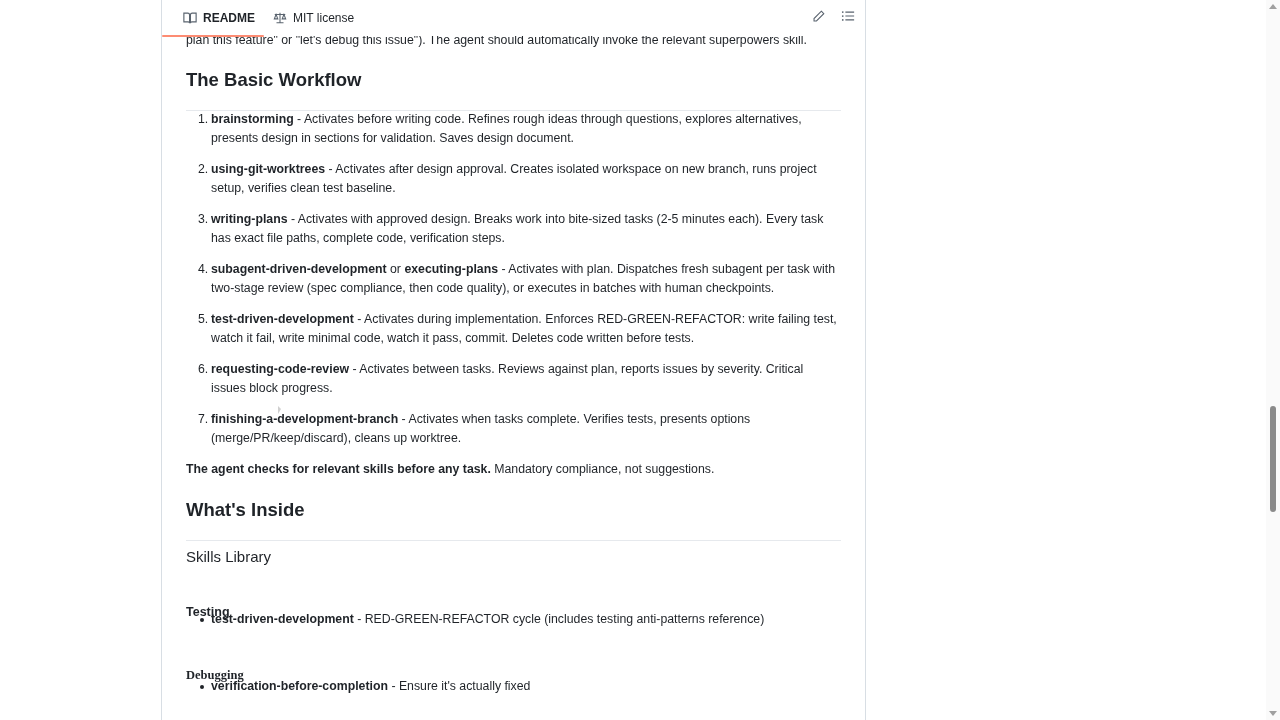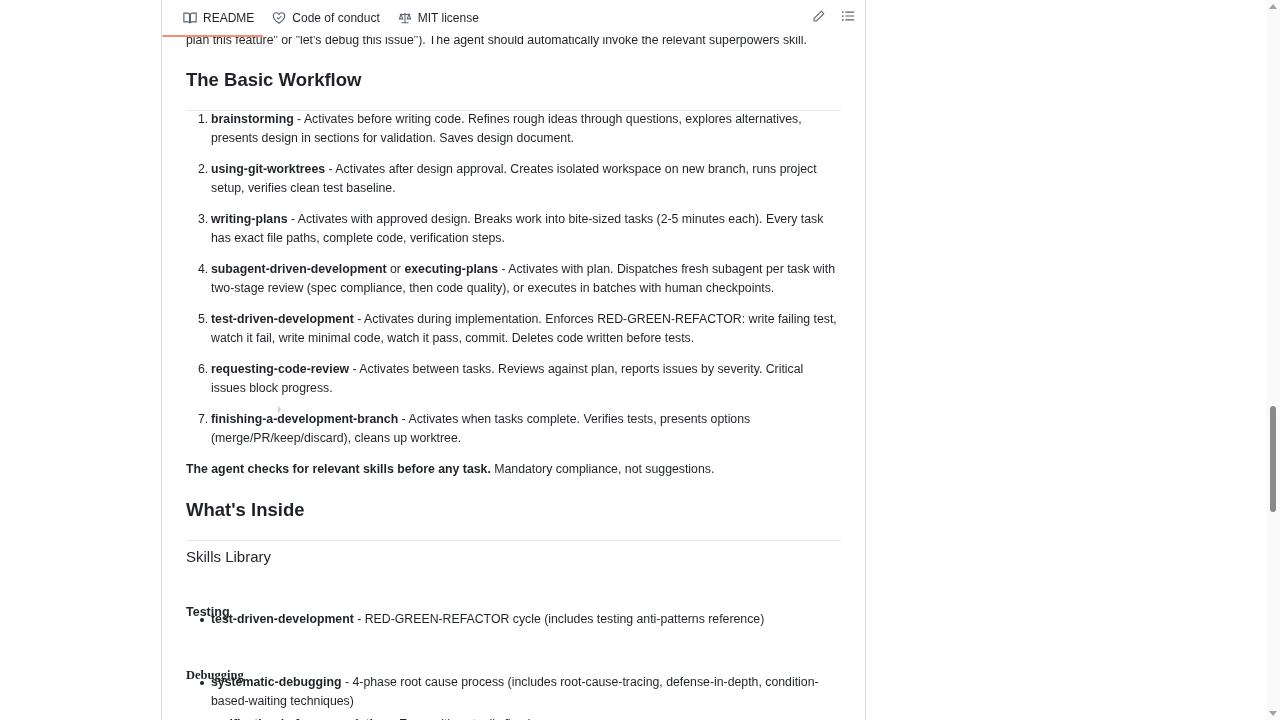--- a/index.html
+++ b/index.html
@@ -13,21 +13,21 @@
     }
     .tabbar {
       position: absolute; left: 0; top: 0; width: 100%; height: 36px;
       background: #fff; z-index: 5;
       display: flex; align-items: center; padding-left: 12px;
     }
     .tab {
       display: flex; align-items: center; gap: 6px; height: 36px;
       font-size: 12px; color: #1f2328; padding: 0 9px; position: relative; cursor: pointer;
     }
-    .tab.active { font-weight: 400; }
+    .tab.active { font-weight: 700; }
     .tab.active::after {
       content: ""; position: absolute; left: -12px; right: 0; bottom: -1px;
       height: 2px; background: #fd8c73; border-radius: 2px;
     }
     .tab .icon { width: 14px; height: 14px; display: inline-flex; align-items: center; justify-content: center; color: #59636e; }
     .tab-actions { position: absolute; right: 10px; top: 0; height: 36px; display: flex; align-items: center; gap: 16px; }
     .tab-actions .btn { width: 14px; height: 14px; display: inline-flex; align-items: center; justify-content: center; color: #59636e; cursor: pointer; }
 
     .content {
       position: absolute; left: 24px; top: 0; width: 655px;
@@ -71,29 +71,20 @@
       <span class="icon">
         <svg width="14" height="14" viewBox="0 0 16 16">
             <path d="M1 2.5h4.5c1.1 0 2 .9 2 2V14c0-.8-.7-1.5-1.5-1.5H1zM15 2.5h-4.5c-1.1 0-2 .9-2 2V14c0-.8.7-1.5 1.5-1.5H15z" fill="none" stroke="#59636e" stroke-width="1.3"></path>
           </svg>
       </span>
       <span>README</span>
     </div>
     <div class="tab">
       <span class="icon">
         <svg width="14" height="14" viewBox="0 0 16 16">
-            <path d="M8 14S1.5 9.8 1.5 5.5C1.5 3.6 3 2 4.8 2 6.2 2 7.4 2.9 8 4c.6-1.1 1.8-2 3.2-2 1.8 0 3.3 1.6 3.3 3.5C14.5 9.8 8 14 8 14z" fill="none" stroke="#59636e" stroke-width="1.3"></path>
-            <path d="M5.5 7.5l2 1.5 3-3" fill="none" stroke="#59636e" stroke-width="1.2"></path>
-          </svg>
-      </span>
-      <span>Code of conduct</span>
-    </div>
-    <div class="tab">
-      <span class="icon">
-        <svg width="14" height="14" viewBox="0 0 16 16">
             <path d="M8 2v11M4 13.5h8M2 4h12M3.5 4L1.5 9h4zM12.5 4l-2 5h4z" fill="none" stroke="#59636e" stroke-width="1.2"></path>
           </svg>
       </span>
       <span>MIT license</span>
     </div>
     <div class="tab-actions">
       <span class="btn">
         <span>
           <svg width="13" height="13" viewBox="0 0 16 16">
               <path d="M11.5 1.5l3 3-9 9H2.5v-3z" fill="none" stroke="#59636e" stroke-width="1.3"></path>
@@ -133,21 +124,20 @@
     <h2 style="top:498px;">What's Inside</h2>
     <h3 style="top:547px;">Skills Library</h3>
 
     <h4 style="top:579px;">Testing</h4>
     <ul class="skills" style="top:610px;">
       <li><b>test-driven-development</b><span> - RED-GREEN-REFACTOR cycle (includes testing anti-patterns reference)</span></li>
     </ul>
 
     <h4 style="top:642px;font-family:Liberation Serif, serif;">Debugging</h4>
     <ul class="skills" style="top:673px;">
-      <li><b>systematic-debugging</b><span> - 4-phase root cause process (includes root-cause-tracing, defense-in-depth, condition-based-waiting techniques)</span></li>
       <li style="margin-top:4px;"><b>verification-before-completion</b><span> - Ensure it's actually fixed</span></li>
     </ul>
   </div>
 </div>
 
 <div class="cursor"></div>
 
 <div class="scrollbar-track">
   <div class="scroll-arrow-up"></div>
   <div class="scroll-thumb"></div>

